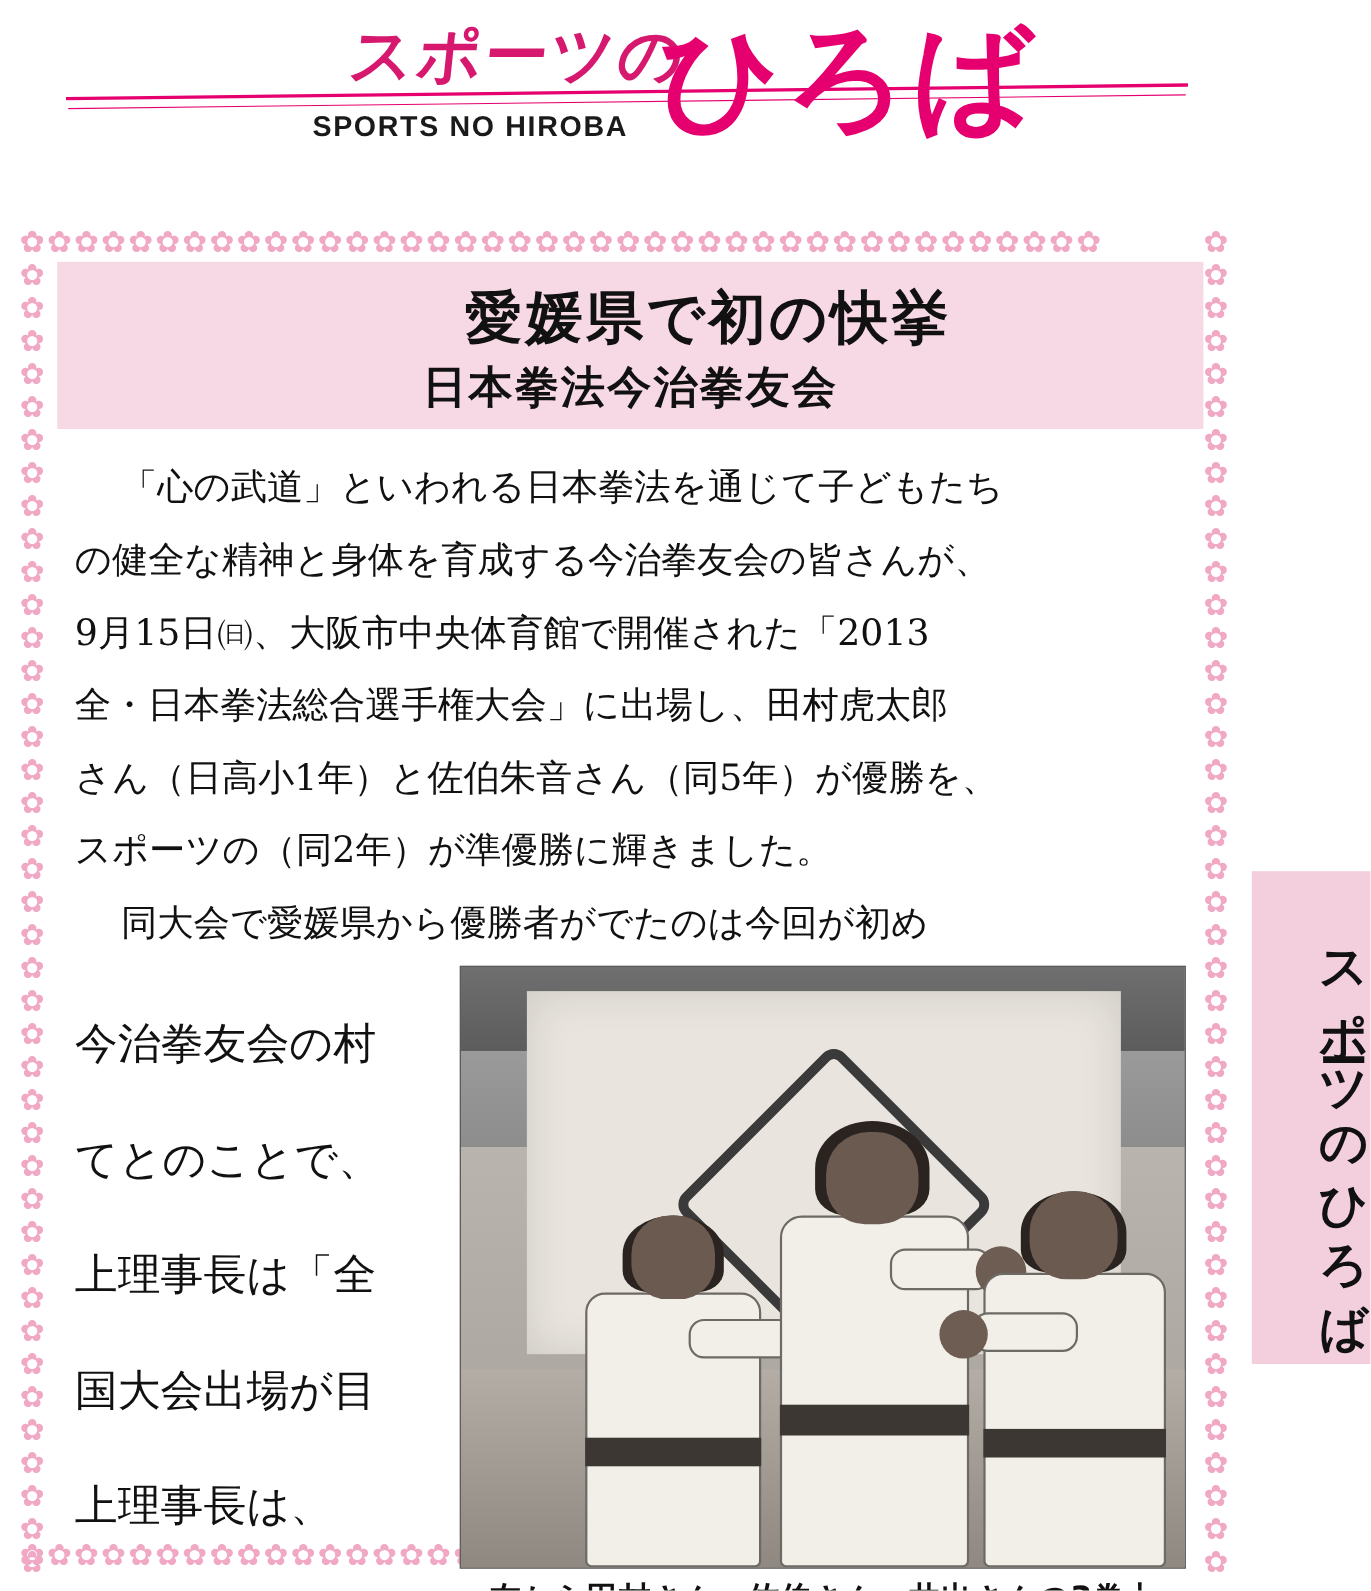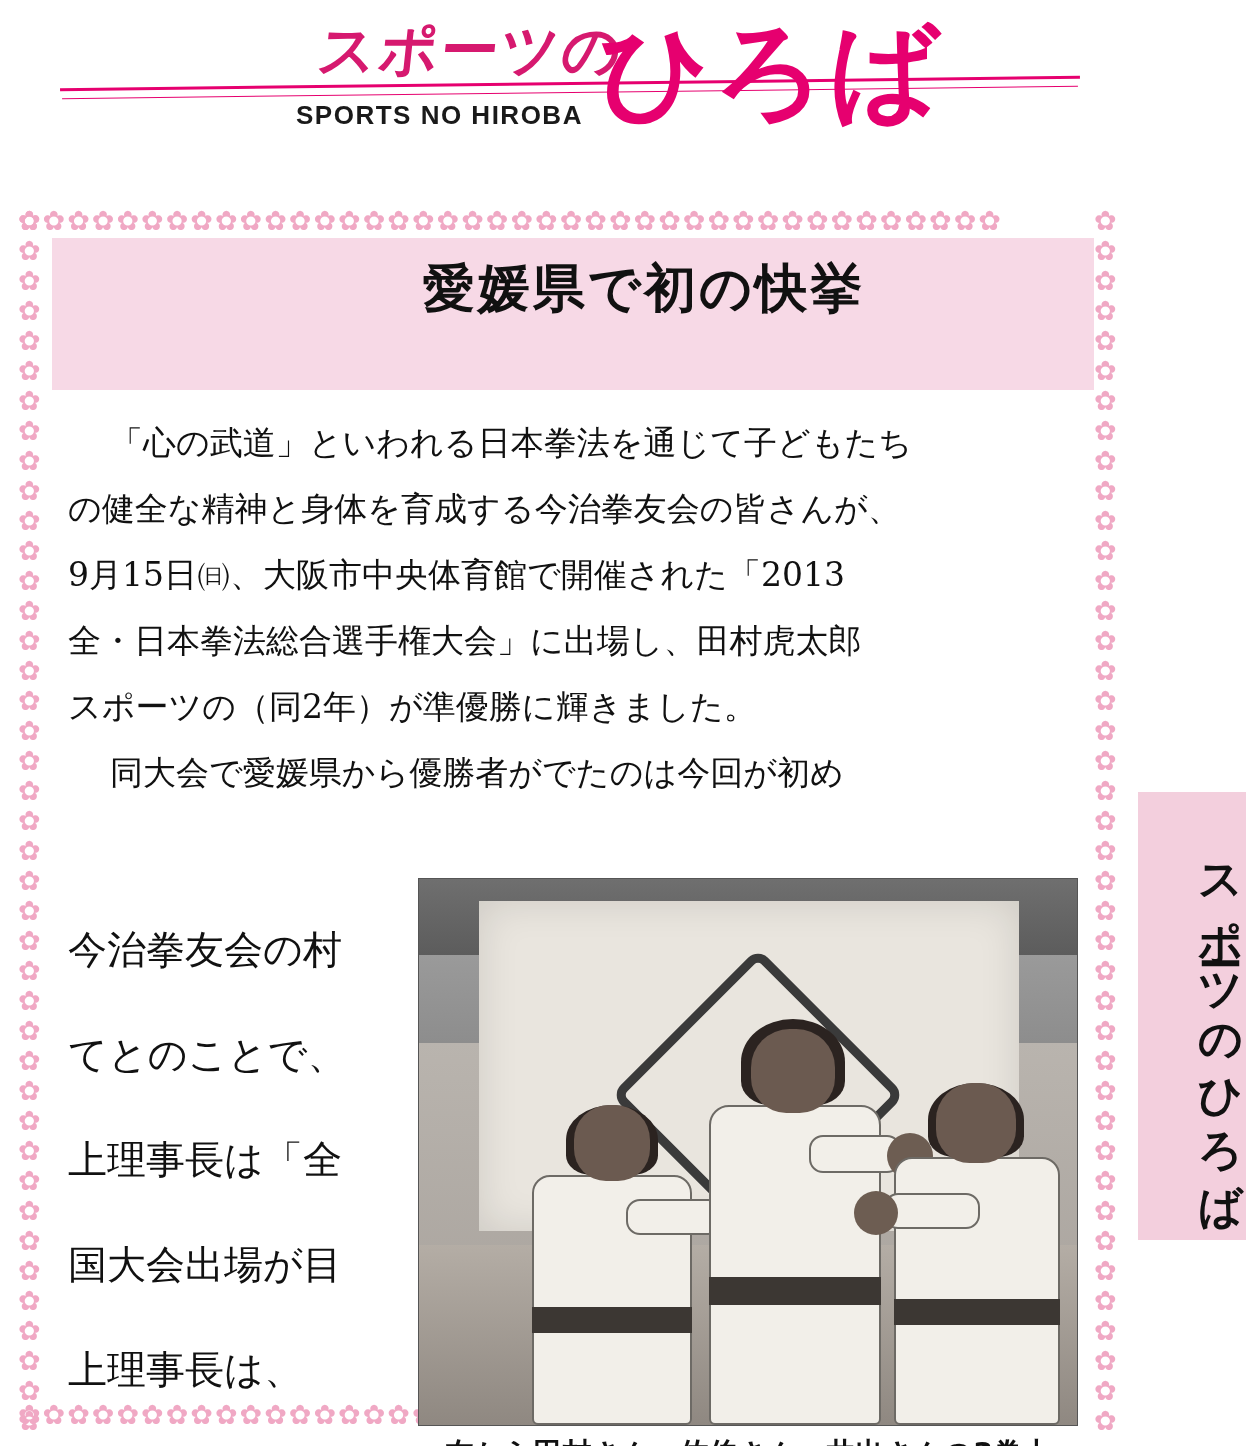--- a/index.html
+++ b/index.html
@@ -36,21 +36,21 @@
     left: 600px; top: 14px;
     font-family: "DejaVu Sans", sans-serif;
     font-size: 108px;
     font-weight: bold;
     color: #e6006f;
     letter-spacing: 4px;
     line-height: 1.05;
   }
   .masthead-romaji {
     position: absolute;
-    left: 296px; top: 100px;
+    left: 284px; top: 100px;
     font-family: "Liberation Sans", sans-serif;
     font-size: 26px;
     font-weight: bold;
     letter-spacing: 1.5px;
     color: #1a1a1a;
   }
   .masthead-rule {
     position: absolute;
     left: 60px; top: 82px;
     width: 1020px; height: 3px;
@@ -279,27 +279,29 @@
 
   <div class="flower-band fb-top">✿✿✿✿✿✿✿✿✿✿✿✿✿✿✿✿✿✿✿✿✿✿✿✿✿✿✿✿✿✿✿✿✿✿✿✿✿✿✿✿</div>
   <div class="flower-band fb-bottom">✿✿✿✿✿✿✿✿✿✿✿✿✿✿✿✿✿✿✿✿✿✿✿✿✿✿✿✿✿✿✿✿✿✿✿✿✿✿✿✿</div>
   <div class="flower-band fb-left">✿✿✿✿✿✿✿✿✿✿✿✿✿✿✿✿✿✿✿✿✿✿✿✿✿✿✿✿✿✿✿✿✿✿✿✿✿✿✿✿✿✿</div>
   <div class="flower-band fb-right">✿✿✿✿✿✿✿✿✿✿✿✿✿✿✿✿✿✿✿✿✿✿✿✿✿✿✿✿✿✿✿✿✿✿✿✿✿✿✿✿✿✿</div>
 
   <div class="article-inner">
 
     <div class="headline-box">
       <div class="headline-main">愛媛県で初の快挙</div>
+      <div class="headline-sub">日本拳法今治拳友会</div>
     </div>
 
     <div class="body-text">
       <p class="indent">「心の武道」といわれる日本拳法を通じて子どもたち</p>
       <p>の健全な精神と身体を育成する今治拳友会の皆さんが、</p>
       <p>9月15日㈰、大阪市中央体育館で開催された「2013</p>
       <p>全・日本拳法総合選手権大会」に出場し、田村虎太郎</p>
+      <p>さん（日高小1年）と佐伯朱音さん（同5年）が優勝を、</p>
       <p>スポーツの（同2年）が準優勝に輝きました。</p>
       <p class="indent">同大会で愛媛県から優勝者がでたのは今回が初め</p>
     </div>
 
     <div class="lower">
 
       <div class="column-text">
         <p>今治拳友会の村</p>
         <p>てとのことで、</p>
         <p>上理事長は「全</p>

